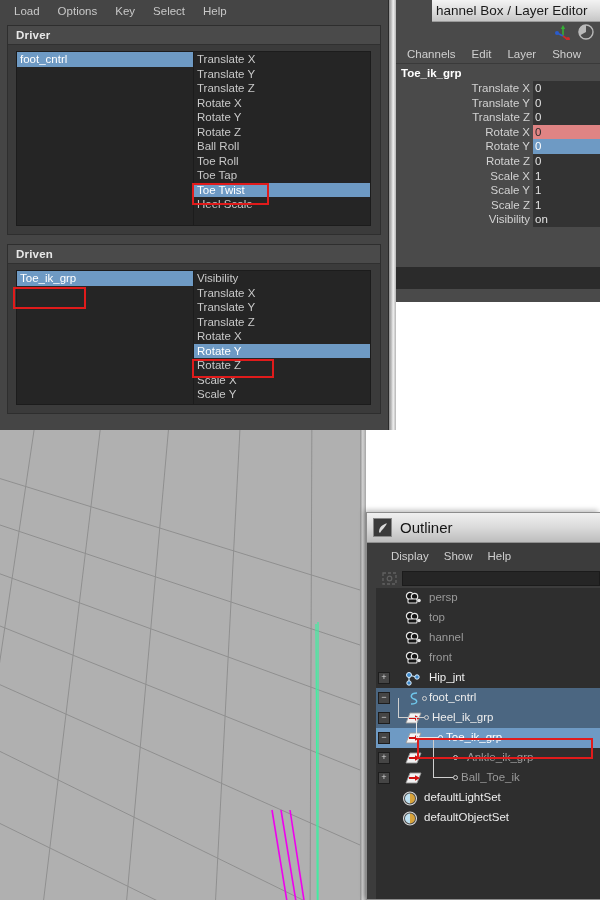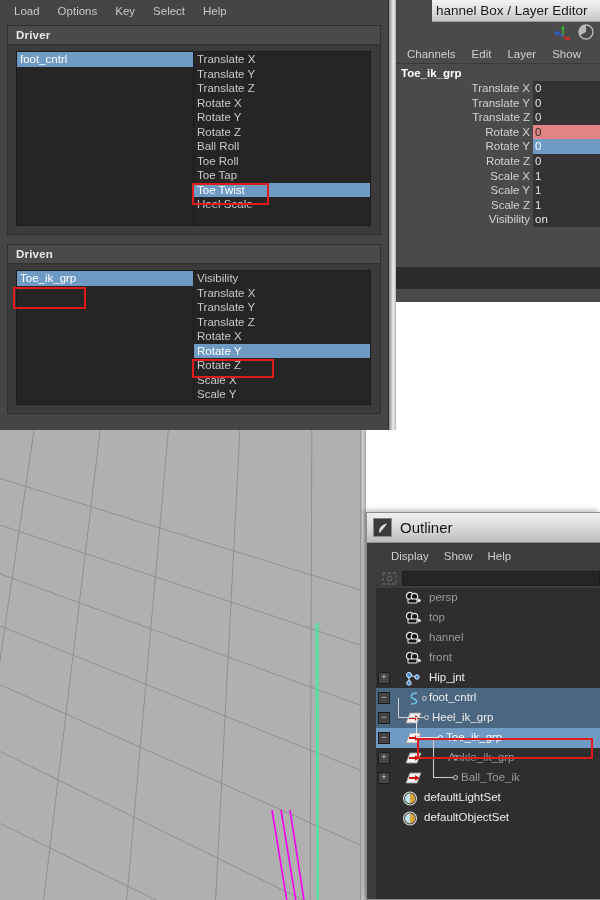--- a/index.html
+++ b/index.html
@@ -591,21 +591,21 @@
       <span class="ol-icon" style="left:29px;">
         <svg width="18" height="15" viewBox="0 0 18 15">
             <path d="M1 12 L5 2 L16 2 L12 12 Z" fill="#f2f2f2" stroke="#9a9a9a" stroke-width=".9"></path>
             <path d="M4 7 L12 7" stroke="#d11010" stroke-width="2"></path>
             <polygon points="15,7 10,4.2 10,9.8" fill="#d11010"></polygon>
           </svg>
       </span>
       <span style="position:absolute;left:57px;top:-10px;width:1px;height:20px;background:#cfcfcf;"></span>
       <span style="position:absolute;left:57px;top:9px;width:20px;height:1px;background:#cfcfcf;"></span>
       <span style="position:absolute;left:77px;top:7px;width:5px;height:5px;border:1px solid #cfcfcf;border-radius:50%;"></span>
-      <span class="ol-label dim" style="left:72px;">Ankle_ik_grp</span>
+      <span class="ol-label dim" style="left:91px;">Ankle_ik_grp</span>
     </div>
 
     <div class="ol-row">
       <span class="ol-expand">+</span>
       <span class="ol-icon" style="left:29px;">
         <svg width="18" height="15" viewBox="0 0 18 15">
             <path d="M1 12 L5 2 L16 2 L12 12 Z" fill="#f2f2f2" stroke="#9a9a9a" stroke-width=".9"></path>
             <path d="M4 7 L12 7" stroke="#d11010" stroke-width="2"></path>
             <polygon points="15,7 10,4.2 10,9.8" fill="#d11010"></polygon>
           </svg>

